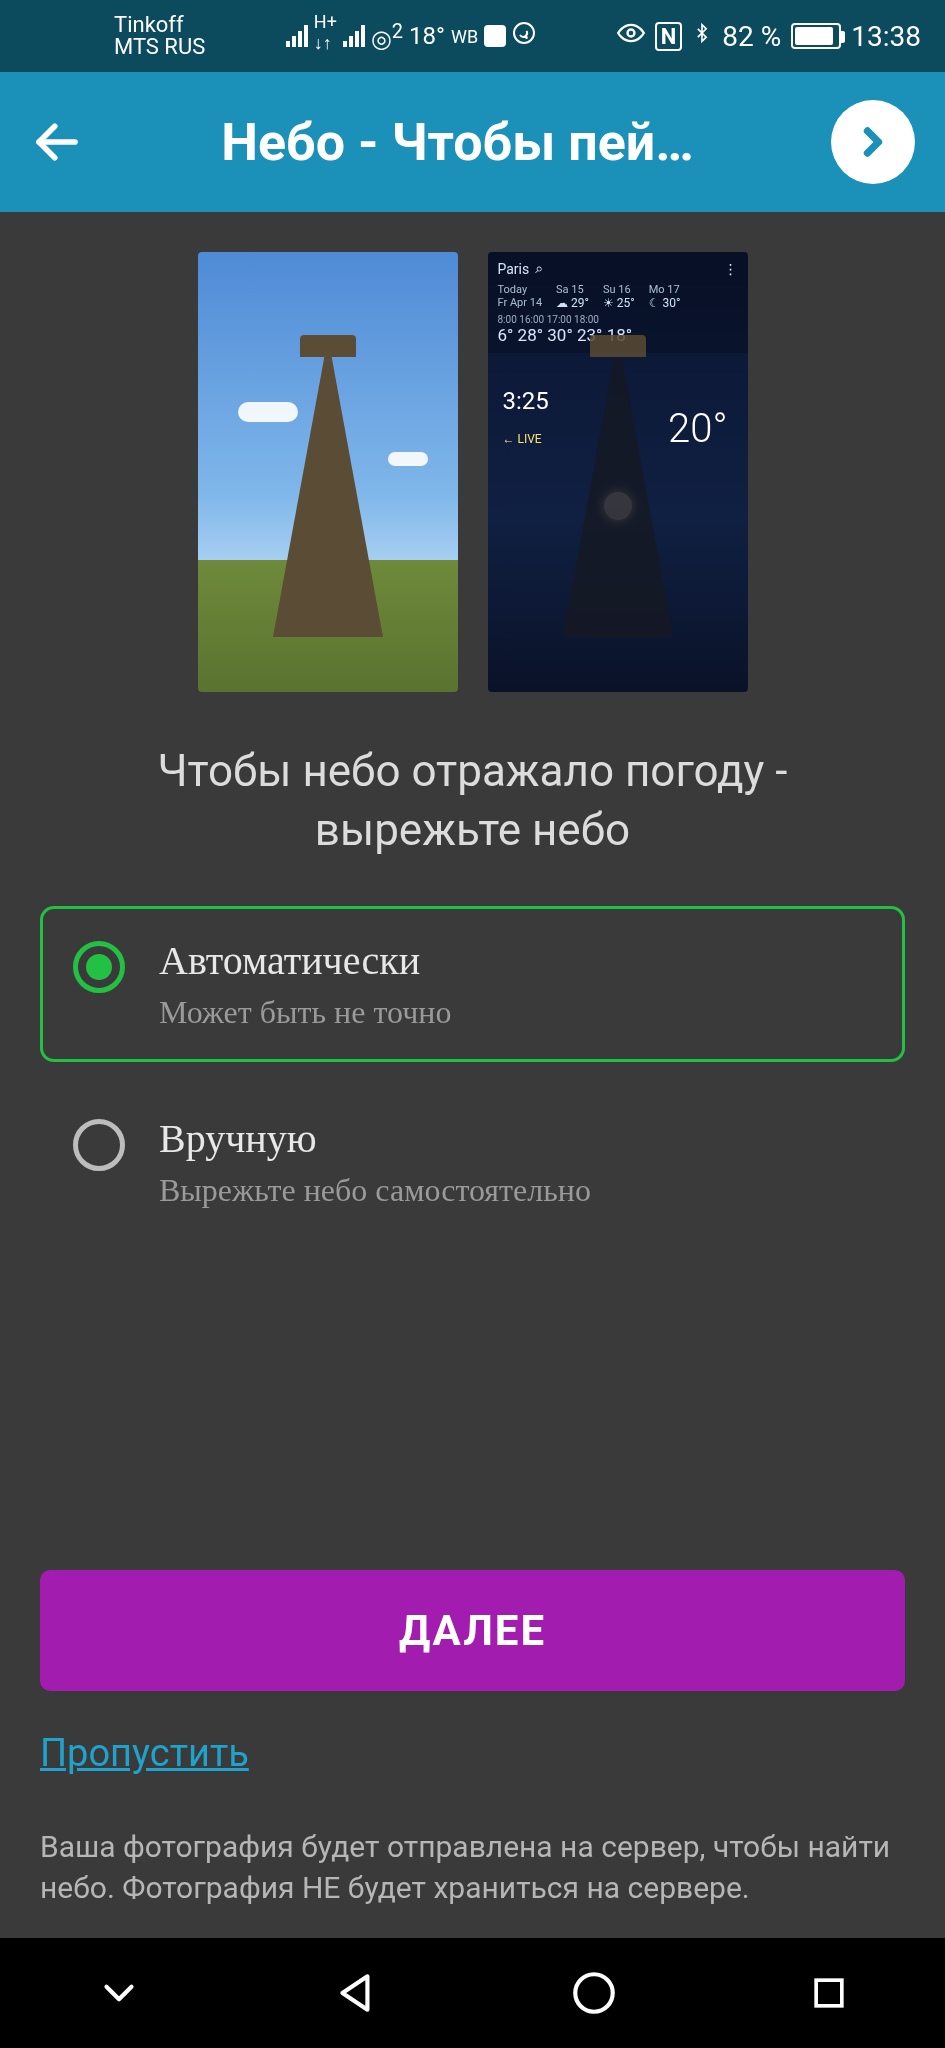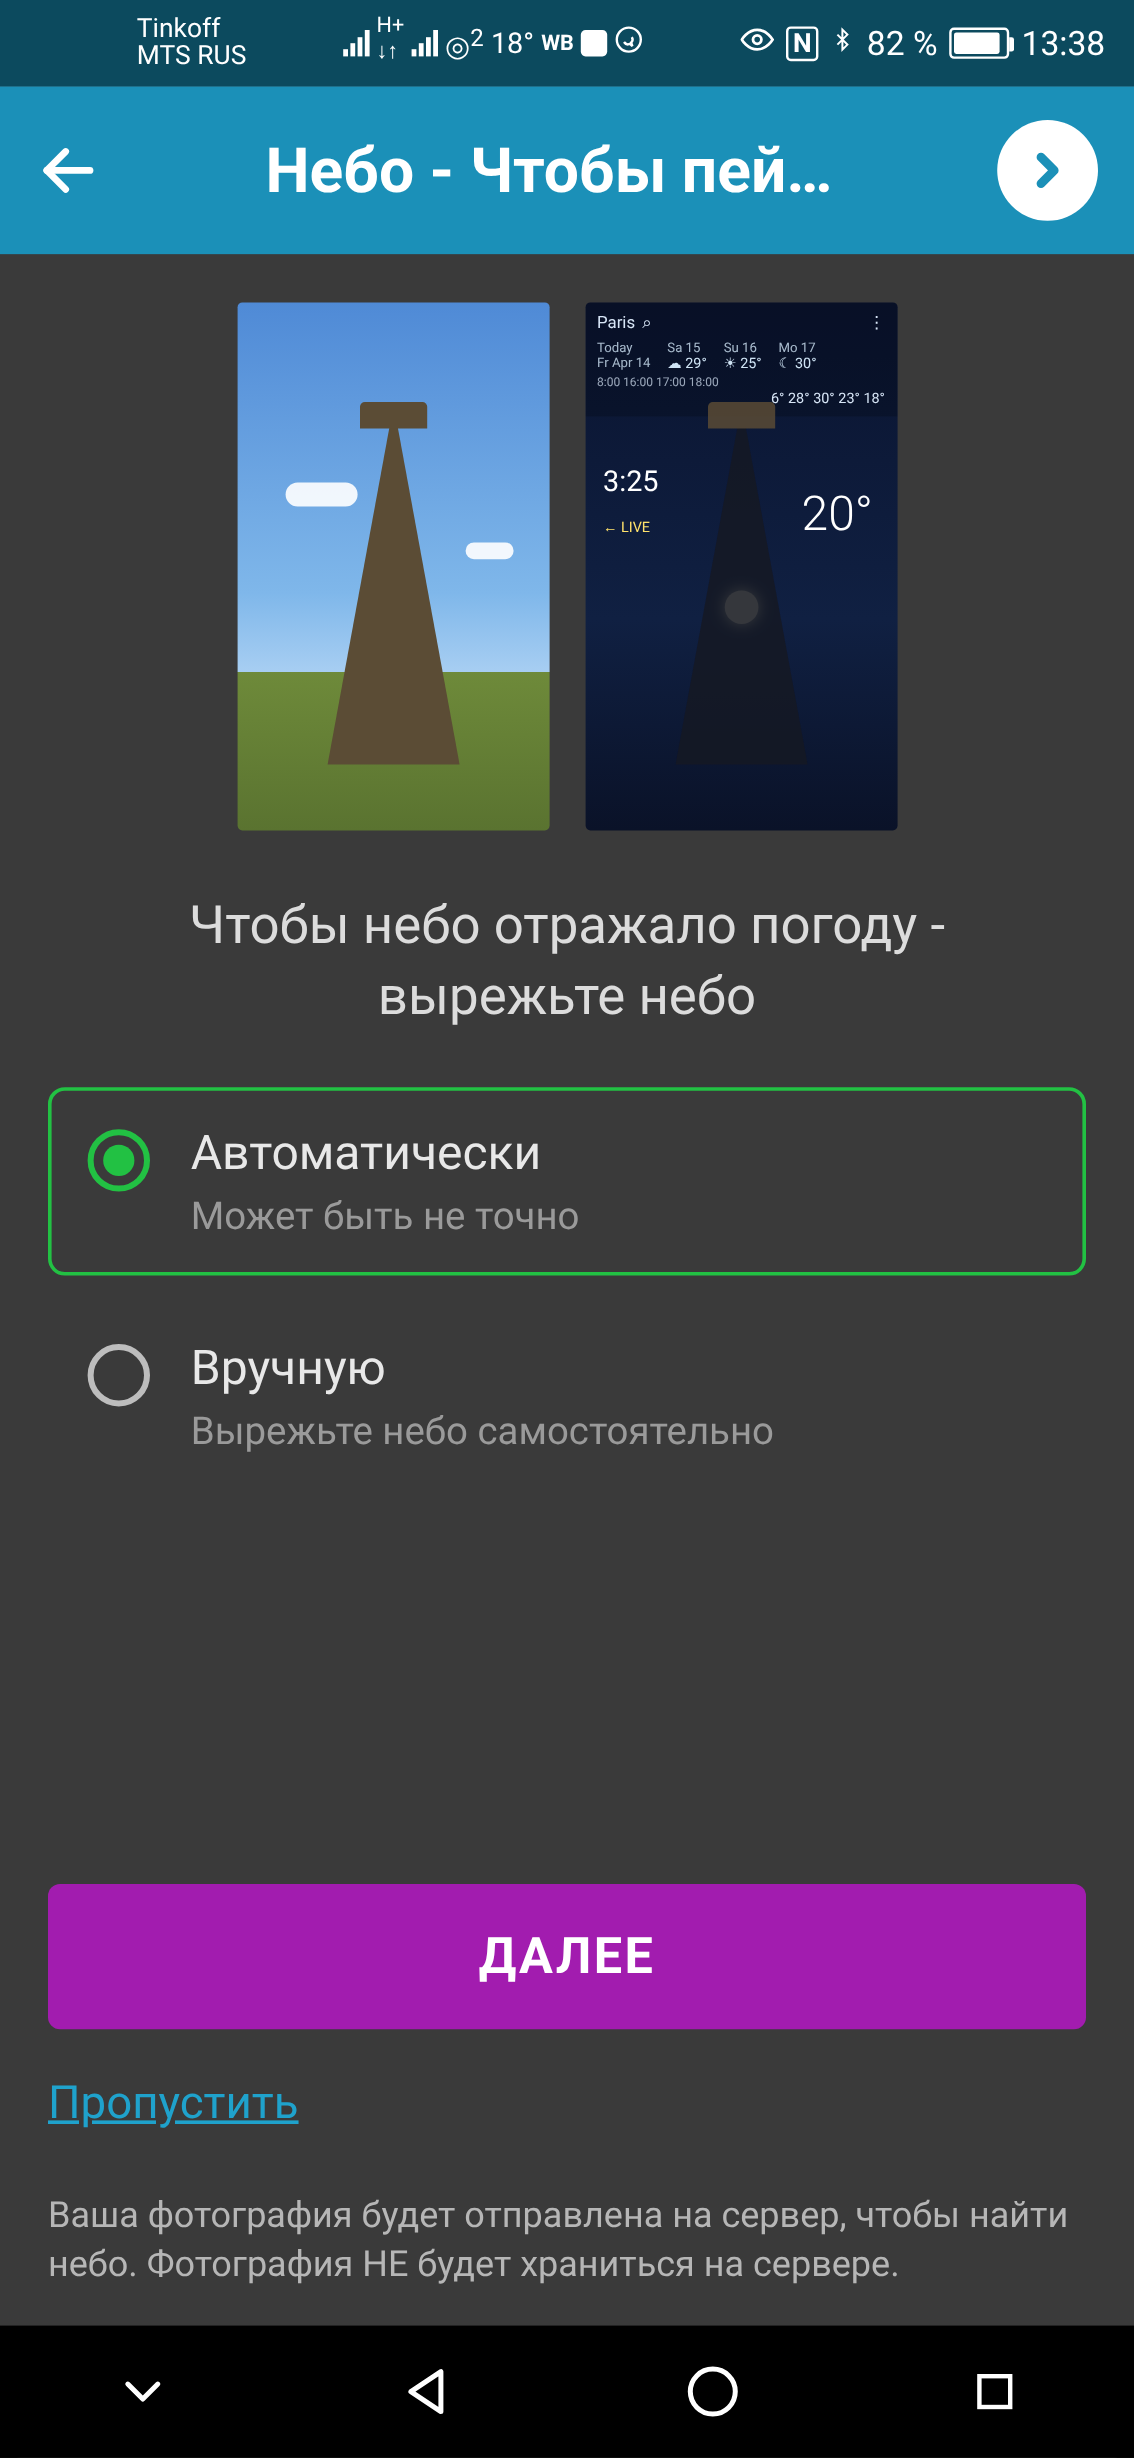--- a/index.html
+++ b/index.html
@@ -42,21 +42,21 @@
   .wx-dayname{font-size:11px; opacity:.8;}
   .wx-temp{position:absolute; top:153px; right:20px; font-size:40px; color:#fff; font-weight:300;}
   .wx-time{position:absolute; top:135px; left:15px; font-size:24px; color:#fff;}
   .wx-live{position:absolute; top:180px; left:15px; font-size:12px; color:#ffe26b;}
   .wx-search{display:flex; align-items:center; gap:6px; font-size:14px;}
 
   
   .instruction { color: #dcdcdc; font-size: 44px; text-align: center; line-height: 1.35; margin-bottom: 45px; padding: 0 10px;}
 
   
-  .option { display: flex; align-items: flex-start; gap: 34px; padding: 28px 30px; border-radius: 14px; border: 3px solid transparent; margin-bottom: 22px; }
+  .option { display: flex; align-items: flex-start; gap: 34px; padding: 28px 30px; border-radius: 14px; border: 3px solid transparent; margin-bottom: 22px; font-family: Liberation Serif, serif; }
   .option.selected { border-color: #22c143; }
   .radio { width: 52px; height: 52px; border-radius: 50%; border: 5px solid #bdbdbd; flex-shrink: 0; position: relative; margin-top: 4px;}
   .option.selected .radio { border-color: #22c143; }
   .option.selected .radio::after { content:""; position:absolute; inset:8px; border-radius:50%; background:#22c143; }
   .opt-text { display:flex; flex-direction:column; gap:10px; }
   .opt-title { font-size: 40px; color: #e8e8e8; }
   .opt-sub { font-size: 32px; color: #9a9a9a; }
 
   .spacer { flex: 1; }
 
@@ -100,21 +100,21 @@
         </span>
       <span style="font-size:18px;position:relative;top:-4px;">H+<br>↓↑</span>
       <span class="signal">
           <span class="b1"></span>
           <span class="b2"></span>
           <span class="b3"></span>
           <span class="b4"></span>
         </span>
       <span>◎<sup>2</sup></span>
       <span>18°</span>
-      <span style="font-size:18px;font-weight:700;text-align:right;">WB</span>
+      <span style="font-size:18px;font-weight:400;text-align:right;">WB</span>
       <span style="width:22px;height:22px;background:#fff;border-radius:4px;display:inline-block;"></span>
       <span>
         <svg width="24" height="24" viewBox="0 0 24 24" fill="none" stroke="#fff" stroke-width="2">
             <circle cx="12" cy="12" r="10"></circle>
             <path d="M8 14c1 1.5 3 2.5 5 1.5l2 2-1-3c1-1 1.5-3 .5-4.5"></path>
           </svg>
       </span>
     </div>
     <div class="sb-right">
       <span>
@@ -179,21 +179,21 @@
             <div>
                 <div class="wx-dayname">Su 16</div>
                 <div>☀ <span>25°</span></div>
               </div>
             <div>
                 <div class="wx-dayname">Mo 17</div>
                 <div>☾ <span>30°</span></div>
               </div>
           </div>
           <div style="font-size:10px;opacity:.7;margin-top:4px;">8:00   16:00   17:00   18:00</div>
-          <div style="font-size:12px;text-align:right;">6° 28°  30°  23°  18°</div>
+          <div style="font-size:17px;">6° 28°  30°  23°  18°</div>
         </div>
         <div class="wx-time">3:25</div>
         <div class="wx-live">← LIVE</div>
         <div class="wx-temp">20°</div>
         <div class="moon"></div>
         <div class="eiffel"></div>
       </div>
     </div>
 
     <div class="instruction">Чтобы небо отражало погоду - вырежьте небо</div>

